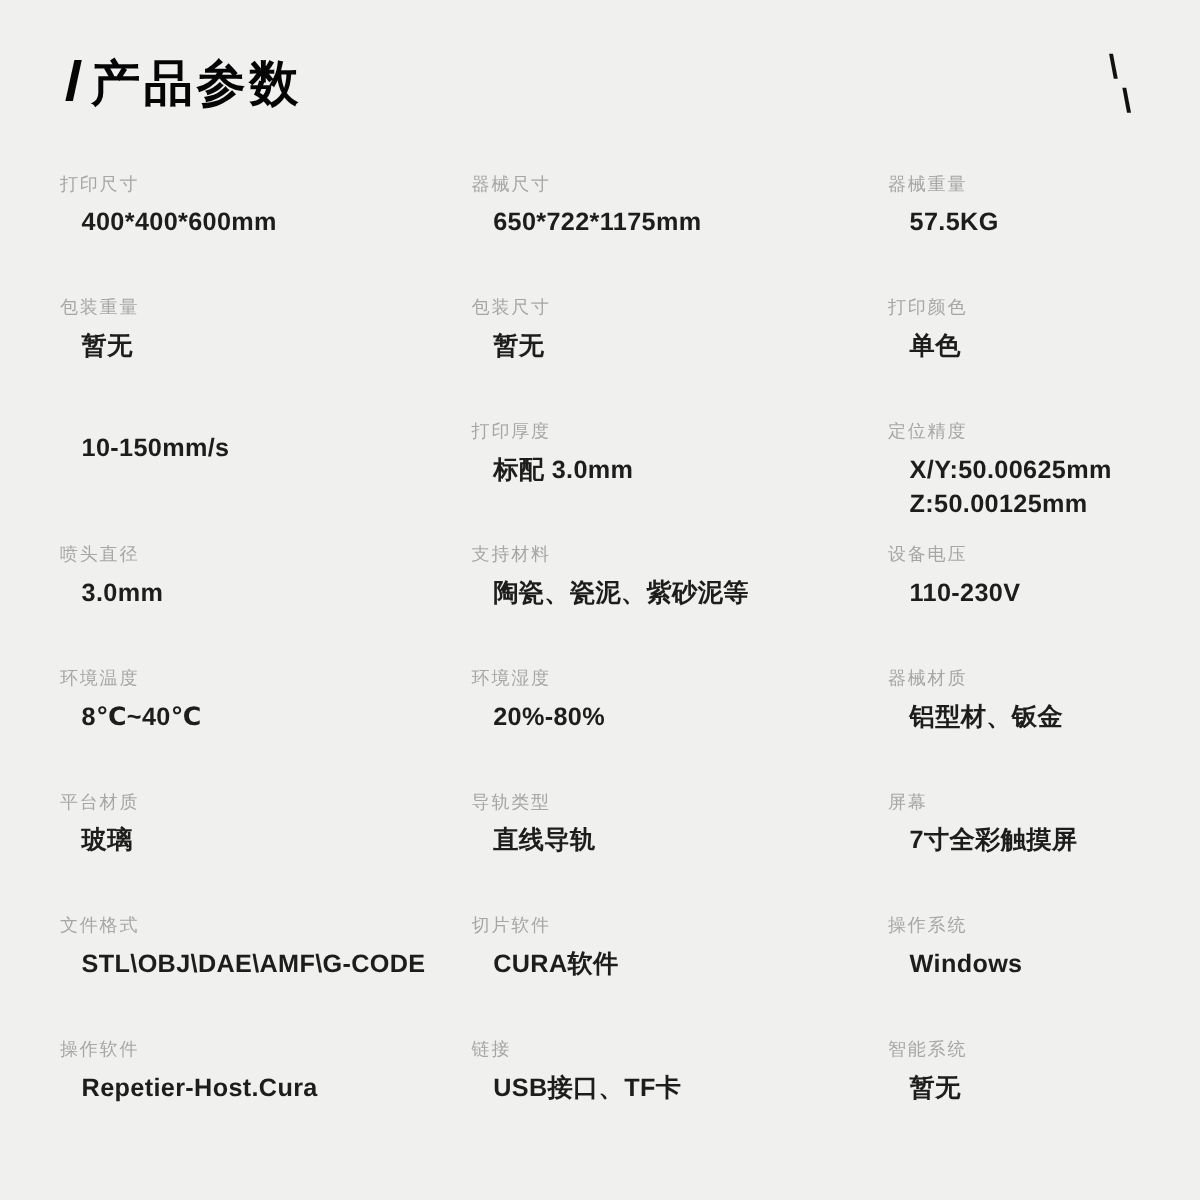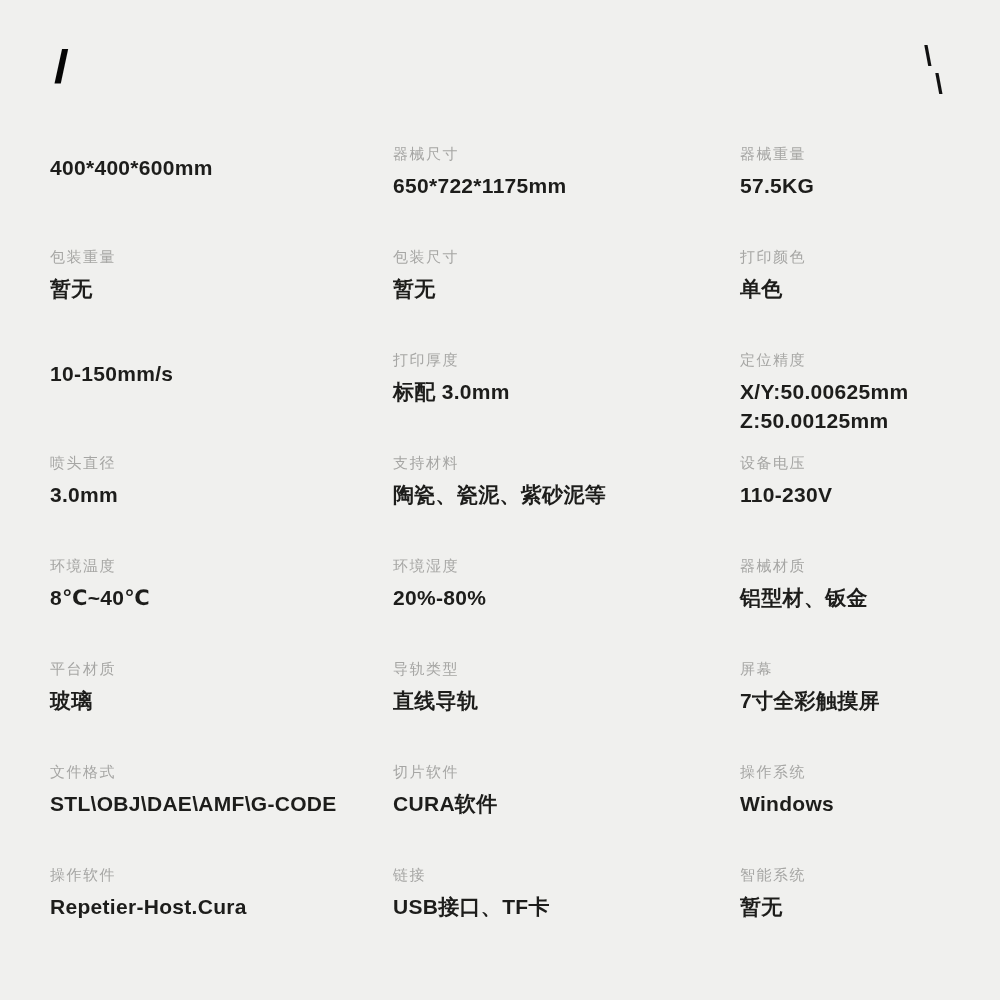--- a/index.html
+++ b/index.html
@@ -65,40 +65,43 @@
     letter-spacing: 1.5px;
     line-height: 18px;
   }
   .spec-value {
     margin-top: 9px;
     font-size: 21px;
     font-weight: 700;
     color: #1d1d1b;
     letter-spacing: 0.3px;
     line-height: 28px;
+    margin-left: 18px;
   }
   .spec-value.second { margin-top: 1px; }
 </style>
 </head>
 <body>
 
 <div class="page">
 
   <div class="header">
     <span class="title-slash">/</span>
+    <span class="title-text">产品参数</span>
   </div>
 
   <div class="corner-deco">
     <span class="mark mark-1">\</span>
     <span class="mark mark-2">\</span>
   </div>
 
   <div class="spec-grid">
 
     <div class="cell">
+      <div class="spec-label">打印尺寸</div>
       <div class="spec-value">400*400*600mm</div>
     </div>
     <div class="cell">
       <div class="spec-label">器械尺寸</div>
       <div class="spec-value">650*722*1175mm</div>
     </div>
     <div class="cell">
       <div class="spec-label">器械重量</div>
       <div class="spec-value">57.5KG</div>
     </div>

